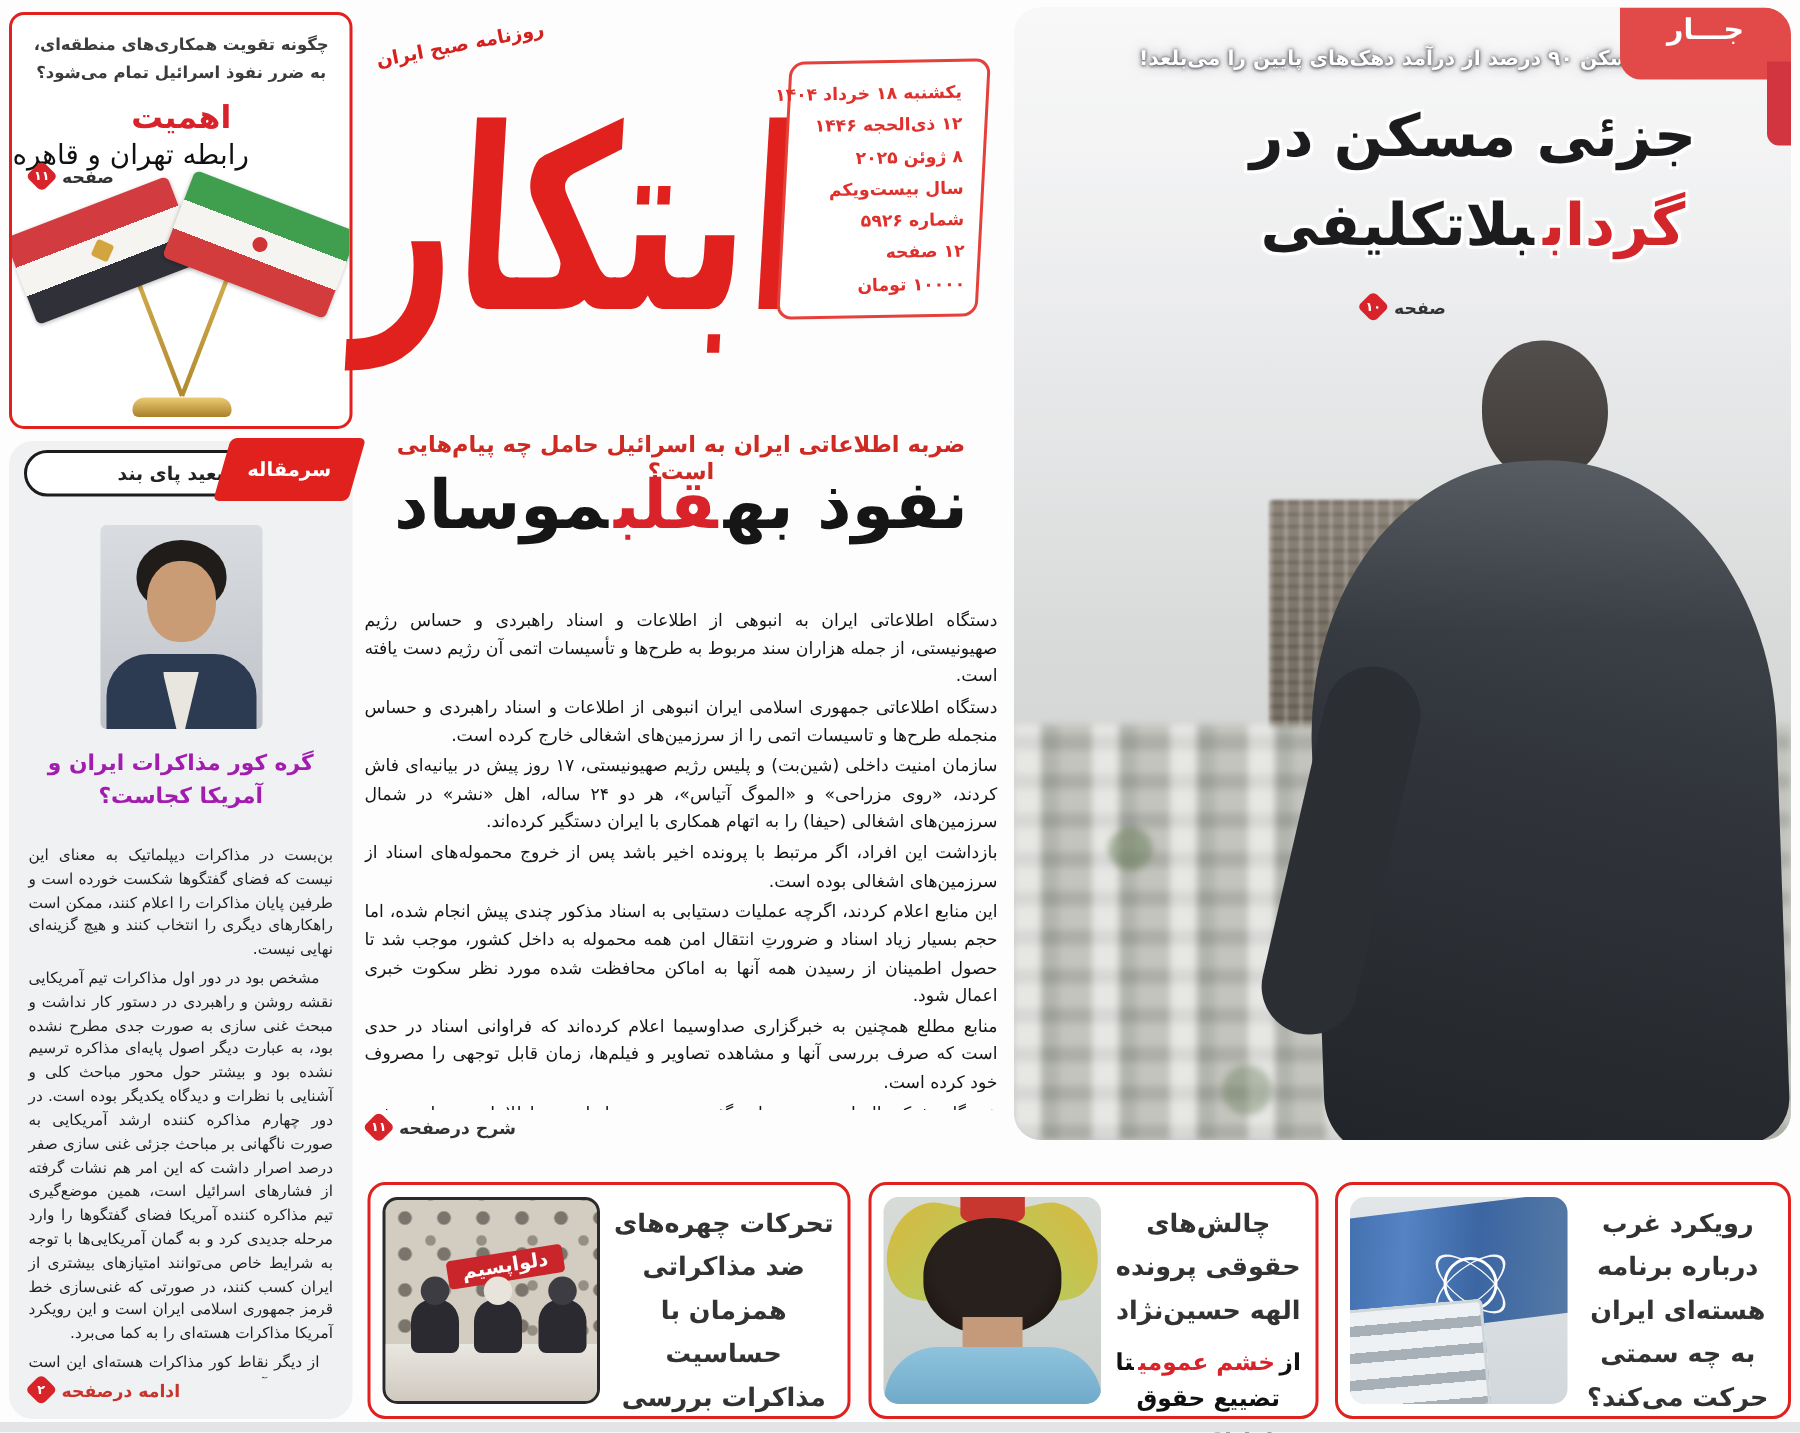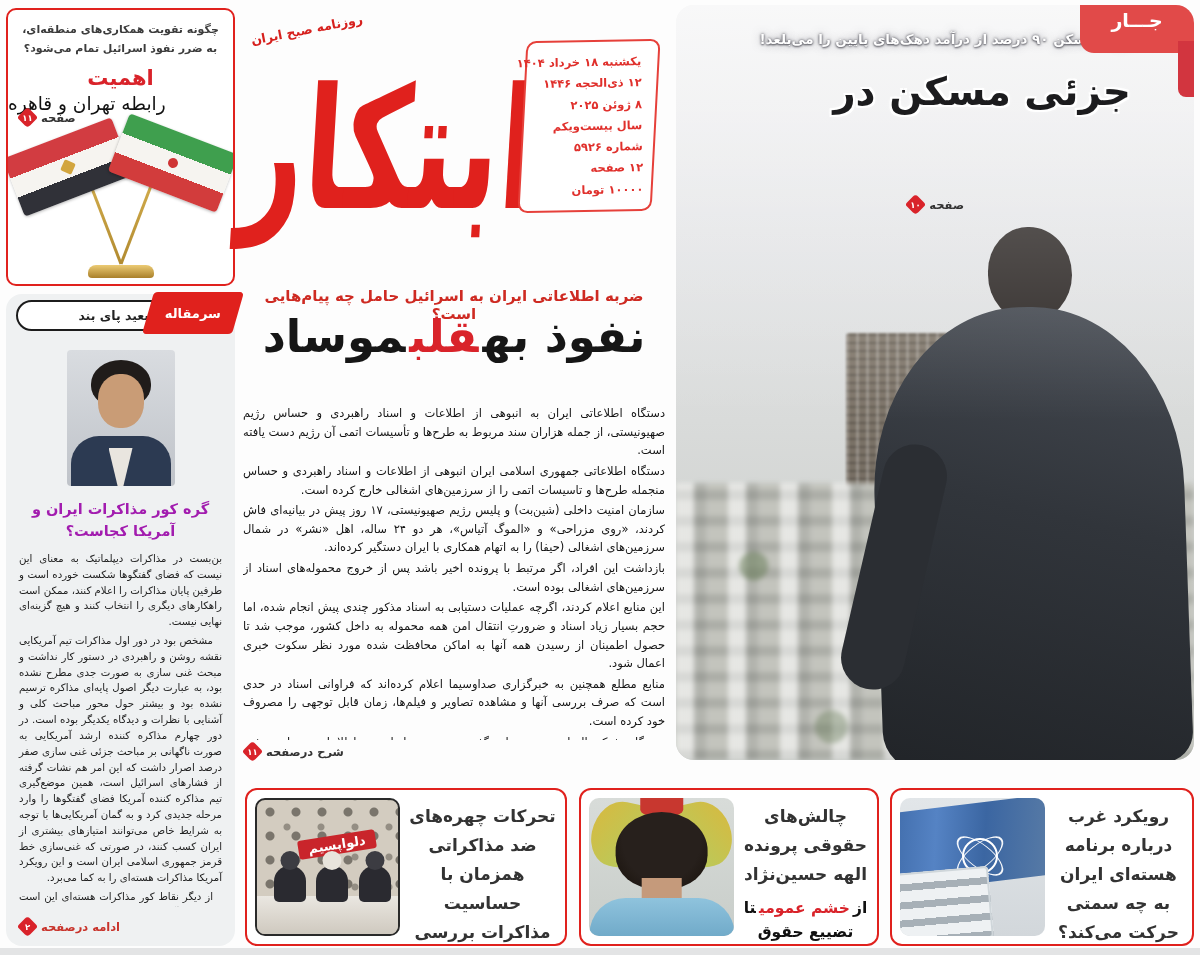--- a/index.html
+++ b/index.html
@@ -60,21 +60,21 @@
   .ep-hair { position:absolute; top:10px; left:50%; transform:translateX(-50%); width:60px; height:48px;
     background:#201c1a; border-radius:50% 50% 46% 46%; }
   .ep-face { position:absolute; top:24px; left:50%; transform:translateX(-50%); width:46px; height:54px;
     background:#c99c76; border-radius:46%; }
   .ep-suit { position:absolute; bottom:-6px; left:50%; transform:translateX(-50%); width:100px; height:56px;
     background:#2c3a52; border-radius:28px 28px 0 0; }
   .ep-shirt { position:absolute; bottom:0; left:50%; transform:translateX(-50%); width:24px; height:38px;
     background:#e9e5df; clip-path:polygon(0 0,100% 0,62% 100%,38% 100%); }
   .ed-title { margin-top:12px; padding:0 14px; text-align:center; font-size:14.5px; font-weight:bold;
     line-height:1.55; color:#a21caf; }
-  .ed-body { margin-top:8px; padding:0 13px; height:356px; overflow:hidden; text-align:justify;
+  .ed-body { margin-top:20px; padding:0 13px; height:356px; overflow:hidden; text-align:justify;
     font-size:10.2px; line-height:1.55; color:#222; }
   .ed-body p { margin-bottom:3px; }
   .ed-body p + p { text-indent:9px; }
   .ed-more { position:absolute; bottom:12px; left:14px; }
 
   
   #tagline { left:250px; top:22px; transform:rotate(-11deg); color:#d6201d; font-size:12.5px; font-weight:bold; }
   #logo { left:246px; top:34px; width:286px; height:230px; display:flex; align-items:center; justify-content:center;
     color:#e0211d; font-size:112px; font-weight:bold; line-height:1;
     transform:scaleY(1.5) skewX(-5deg); transform-origin:center; }
@@ -294,20 +294,23 @@
   <div class="pm-city"></div>
   <div class="pm-person">
     <div class="pm-head"></div>
     <div class="pm-torso"></div>
     <div class="pm-arm"></div>
   </div>
   <div class="pm-haze"></div>
   <div class="pm-strip">هزینه مسکن ۹۰ درصد از درآمد دهک‌های پایین را می‌بلعد!</div>
   <div class="pm-head-title">
     <div class="pm-line">جزئی مسکن در</div>
+    <div class="pm-line">
+      <span class="red">گرداب</span><span>بلاتکلیفی</span>
+    </div>
   </div>
   <span class="pageline pm-page">
     <span>صفحه</span>
     <span class="pbadge">
         <i>۱۰</i>
       </span>
   </span>
   <div class="corner-tab">جـــار</div>
   <div class="corner-notch"></div>
 </div>

